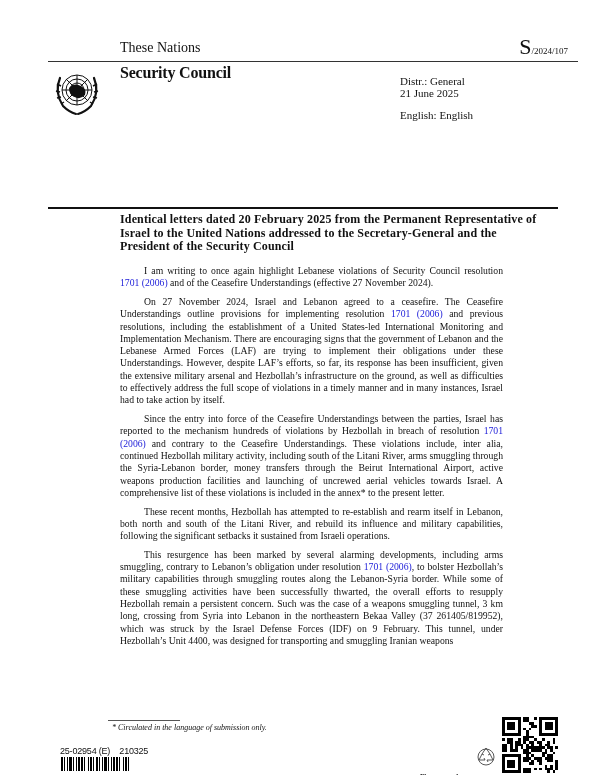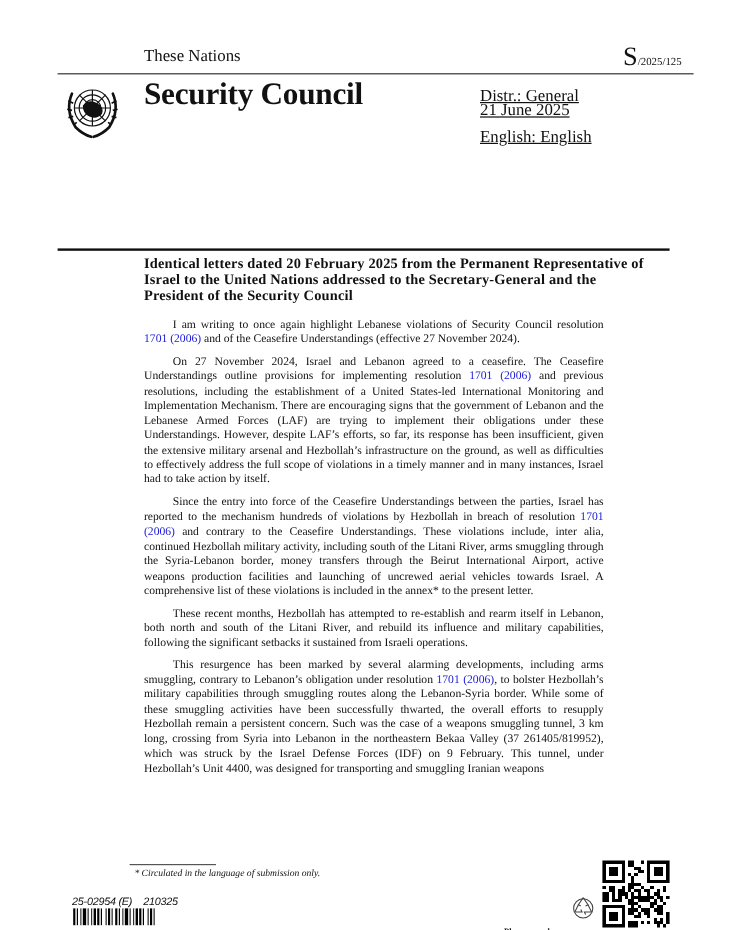--- a/index.html
+++ b/index.html
@@ -7,23 +7,23 @@
            font-family: "Liberation Serif", "DejaVu Serif", serif; color: #111; }
     .abs { position: absolute; }
 
     .org-name { left: 120px; top: 40px; font-size: 14px; }
     .symbol { right: 44px; top: 34px; white-space: nowrap; }
     .symbol .big { font-size: 22px; }
     .symbol .small { font-size: 9px; }
     .top-rule { left: 48px; top: 61px; width: 530px; height: 1px; background: #333; }
 
     .emblem { left: 52px; top: 66px; width: 50px; height: 50px; }
-    .council { left: 120px; top: 64px; font-size: 26px; font-weight: bold; letter-spacing: -0.2px; }
-
-    .distr { left: 400px; top: 75px; font-size: 14px; line-height: 12px; text-decoration: underline; }
+    .council { left: 120px; top: 64px; font-size: 16px; font-weight: bold; letter-spacing: -0.2px; }
+
+    .distr { left: 400px; top: 75px; font-size: 11px; line-height: 12px; }
     .distr .orig { margin-top: 10px; }
 
     .thick-rule { left: 48px; top: 207px; width: 510px; height: 2px; background: #111; }
 
     .title { left: 120px; top: 213px; width: 420px; font-size: 12px; font-weight: bold;
              line-height: 13.5px; letter-spacing: 0.15px; }
 
     .body { left: 120px; top: 265px; width: 383px; font-size: 9.7px; line-height: 12.3px;
             text-align: justify; }
     .body p { margin: 0 0 6.4px 0; text-indent: 24px; }
@@ -38,21 +38,21 @@
 
     .recycle { left: 420px; top: 772px; font-size: 7px; font-weight: bold; }
     .recycle-icon { left: 476px; top: 746px; width: 20px; height: 20px; }
     .qr { left: 502px; top: 717px; width: 56px; height: 56px; }
   </style>
 </head>
 <body>
 
 <div class="abs org-name">These Nations</div>
 <div class="abs symbol">
-  <span class="big">S</span><span class="small">/2025/125</span>
+  <span class="big">S</span><span class="small">/2024/107</span>
 </div>
 <div class="abs top-rule"></div>
 
 <svg class="abs emblem" viewBox="0 0 50 50">
   <g fill="none" stroke="#111" stroke-width="1">
     <circle cx="25" cy="24" r="15"></circle>
     <circle cx="25" cy="24" r="11"></circle>
     <circle cx="25" cy="24" r="7"></circle>
     <circle cx="25" cy="24" r="3"></circle>
     <line x1="25" y1="9" x2="25" y2="39"></line>
@@ -93,21 +93,21 @@
     <p><span>I am writing to once again highlight Lebanese violations of Security Council resolution </span><span class="link" style="color: rgb(26, 26, 216);">1701 (2006)</span><span> and of the Ceasefire Understandings (effective 27 November 2024).</span></p>
     <p><span>On 27 November 2024, Israel and Lebanon agreed to a ceasefire. The Ceasefire Understandings outline provisions for implementing resolution </span><span class="link" style="color: rgb(26, 26, 216);">1701 (2006)</span><span> and previous resolutions, including the establishment of a United States-led International Monitoring and Implementation Mechanism. There are encouraging signs that the government of Lebanon and the Lebanese Armed Forces (LAF) are trying to implement their obligations under these Understandings. However, despite LAF’s efforts, so far, its response has been insufficient, given the extensive military arsenal and Hezbollah’s infrastructure on the ground, as well as difficulties to effectively address the full scope of violations in a timely manner and in many instances, Israel had to take action by itself.</span></p>
     <p><span>Since the entry into force of the Ceasefire Understandings between the parties, Israel has reported to the mechanism hundreds of violations by Hezbollah in breach of resolution </span><span class="link" style="color: rgb(26, 26, 216);">1701 (2006)</span><span> and contrary to the Ceasefire Understandings. These violations include, inter alia, continued Hezbollah military activity, including south of the Litani River, arms smuggling through the Syria-Lebanon border, money transfers through the Beirut International Airport, active weapons production facilities and launching of uncrewed aerial vehicles towards Israel. A comprehensive list of these violations is included in the annex* to the present letter.</span></p>
     <p><span>These recent months, Hezbollah has attempted to re-establish and rearm itself in Lebanon, both north and south of the Litani River, and rebuild its influence and military capabilities, following the significant setbacks it sustained from Israeli operations.</span></p>
     <p><span>This resurgence has been marked by several alarming developments, including arms smuggling, contrary to Lebanon’s obligation under resolution </span><span class="link" style="color: rgb(26, 26, 216);">1701 (2006)</span><span>, to bolster Hezbollah’s military capabilities through smuggling routes along the Lebanon-Syria border. While some of these smuggling activities have been successfully thwarted, the overall efforts to resupply Hezbollah remain a persistent concern. Such was the case of a weapons smuggling tunnel, 3 km long, crossing from Syria into Lebanon in the northeastern Bekaa Valley (37 261405/819952), which was struck by the Israel Defense Forces (IDF) on 9 February. This tunnel, under Hezbollah’s Unit 4400, was designed for transporting and smuggling Iranian weapons</span></p>
   </div>
 
 <div class="abs fn-rule"></div>
 <div class="abs footnote">* Circulated in the language of submission only.</div>
 
-<div class="abs job" style="white-space:pre;font-style:italic;">25-02954 (E)    210325</div>
+<div class="abs job" style="white-space:pre;">25-02954 (E)    210325</div>
 <div class="abs barcode" id="barcode">
     <span style="width: 2px; background: rgb(0, 0, 0);"></span>
     <span style="width: 1px; background: rgb(255, 255, 255);"></span>
     <span style="width: 1px; background: rgb(0, 0, 0);"></span>
     <span style="width: 2px; background: rgb(255, 255, 255);"></span>
     <span style="width: 1px; background: rgb(0, 0, 0);"></span>
     <span style="width: 1px; background: rgb(255, 255, 255);"></span>
     <span style="width: 3px; background: rgb(0, 0, 0);"></span>
     <span style="width: 1px; background: rgb(255, 255, 255);"></span>
     <span style="width: 1px; background: rgb(0, 0, 0);"></span>

